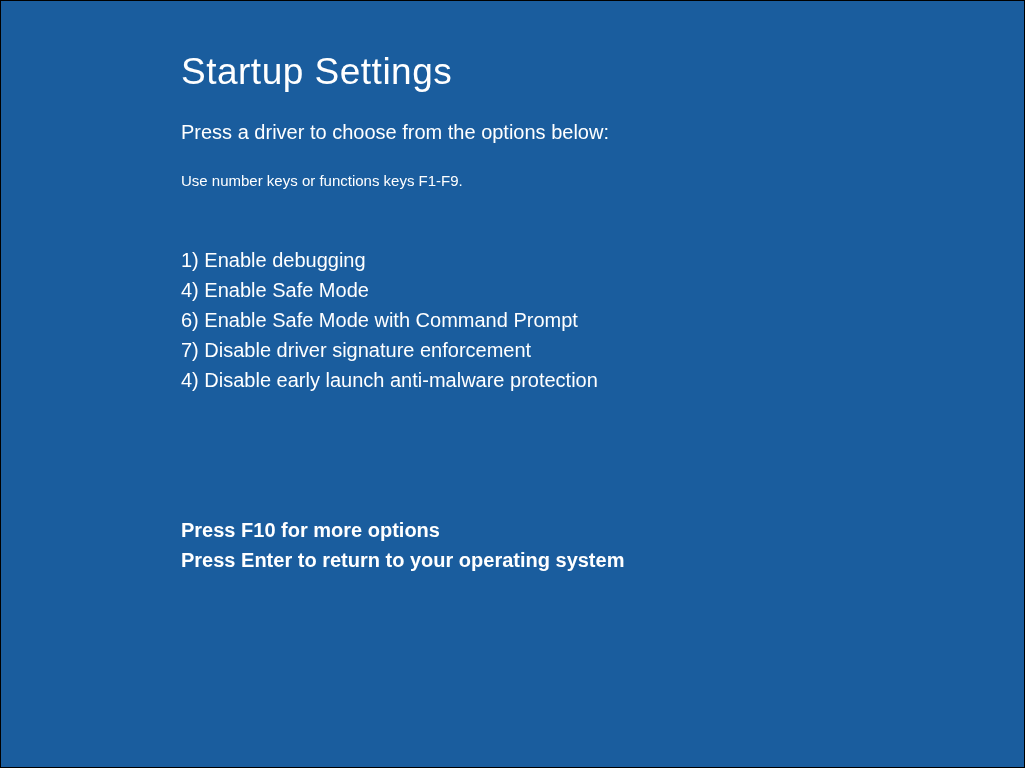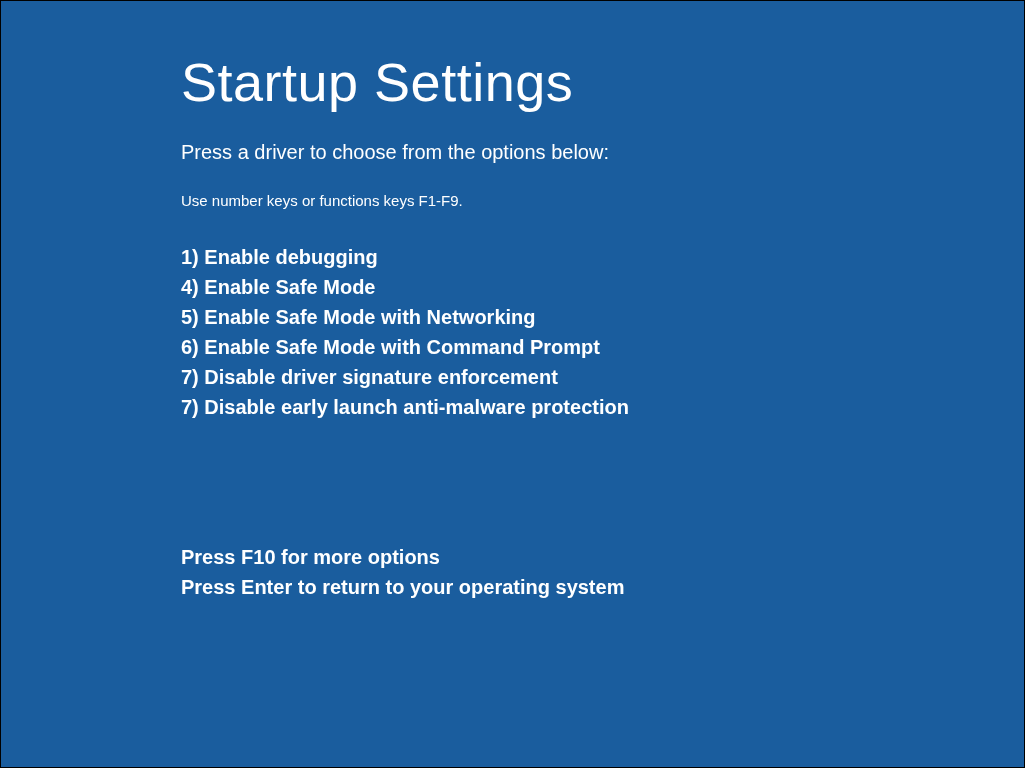--- a/index.html
+++ b/index.html
@@ -18,45 +18,45 @@
       overflow: hidden;
       position: relative;
     }
     
     .content {
       padding-left: 180px;
       padding-top: 50px;
     }
     
     .title {
-      font-size: 54px;
+      font-size: 37px;
       font-weight: 300;
       letter-spacing: 0.5px;
       margin-bottom: 28px;
     }
     
     .instruction {
       font-size: 20px;
       font-weight: 300;
       margin-bottom: 28px;
     }
     
     .hint {
       font-size: 15px;
       font-weight: 300;
-      margin-bottom: 33px;
+      margin-bottom: 56px;
     }
     
     .options {
       margin-bottom: 120px;
     }
     
     .option-item {
       font-size: 20px;
-      font-weight: 700;
+      font-weight: 400;
       line-height: 30px;
     }
     
     .footer-text {
       font-size: 20px;
       font-weight: 700;
       line-height: 30px;
     }
   </style>
 </head>
@@ -65,21 +65,20 @@
 <div class="content">
   <h1 class="title">Startup Settings</h1>
 
   <div class="instruction">Press a driver to choose from the options below:</div>
 
   <div class="hint">Use number keys or functions keys F1-F9.</div>
 
   <div class="options">
     <div class="option-item">1) Enable debugging</div>
     <div class="option-item">4) Enable Safe Mode</div>
-    <div class="option-item">5) Enable Safe Mode with Networking</div>
     <div class="option-item">6) Enable Safe Mode with Command Prompt</div>
     <div class="option-item">7) Disable driver signature enforcement</div>
-    <div class="option-item">7) Disable early launch anti-malware protection</div>
+    <div class="option-item">4) Disable early launch anti-malware protection</div>
   </div>
 
   <div class="footer-text">Press F10 for more options</div>
   <div class="footer-text">Press Enter to return to your operating system</div>
 </div>
 
 </body></html>

